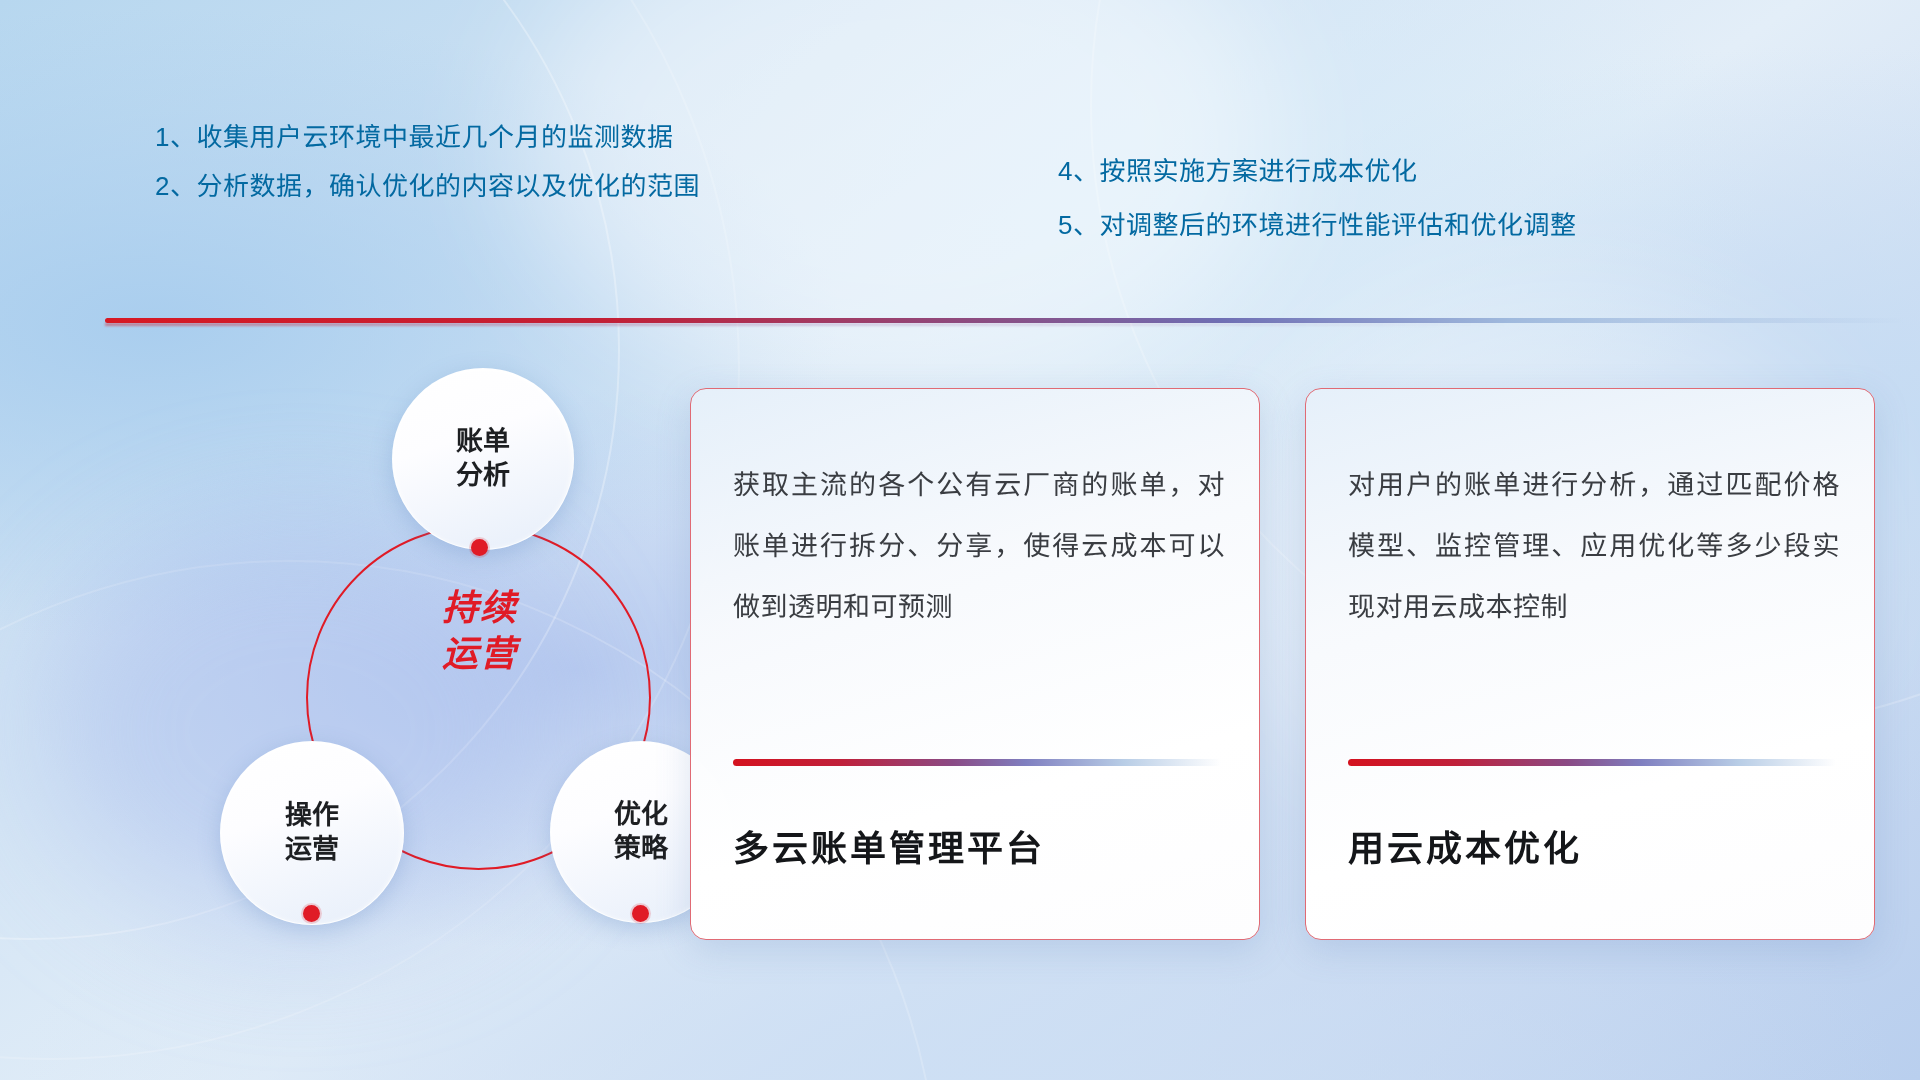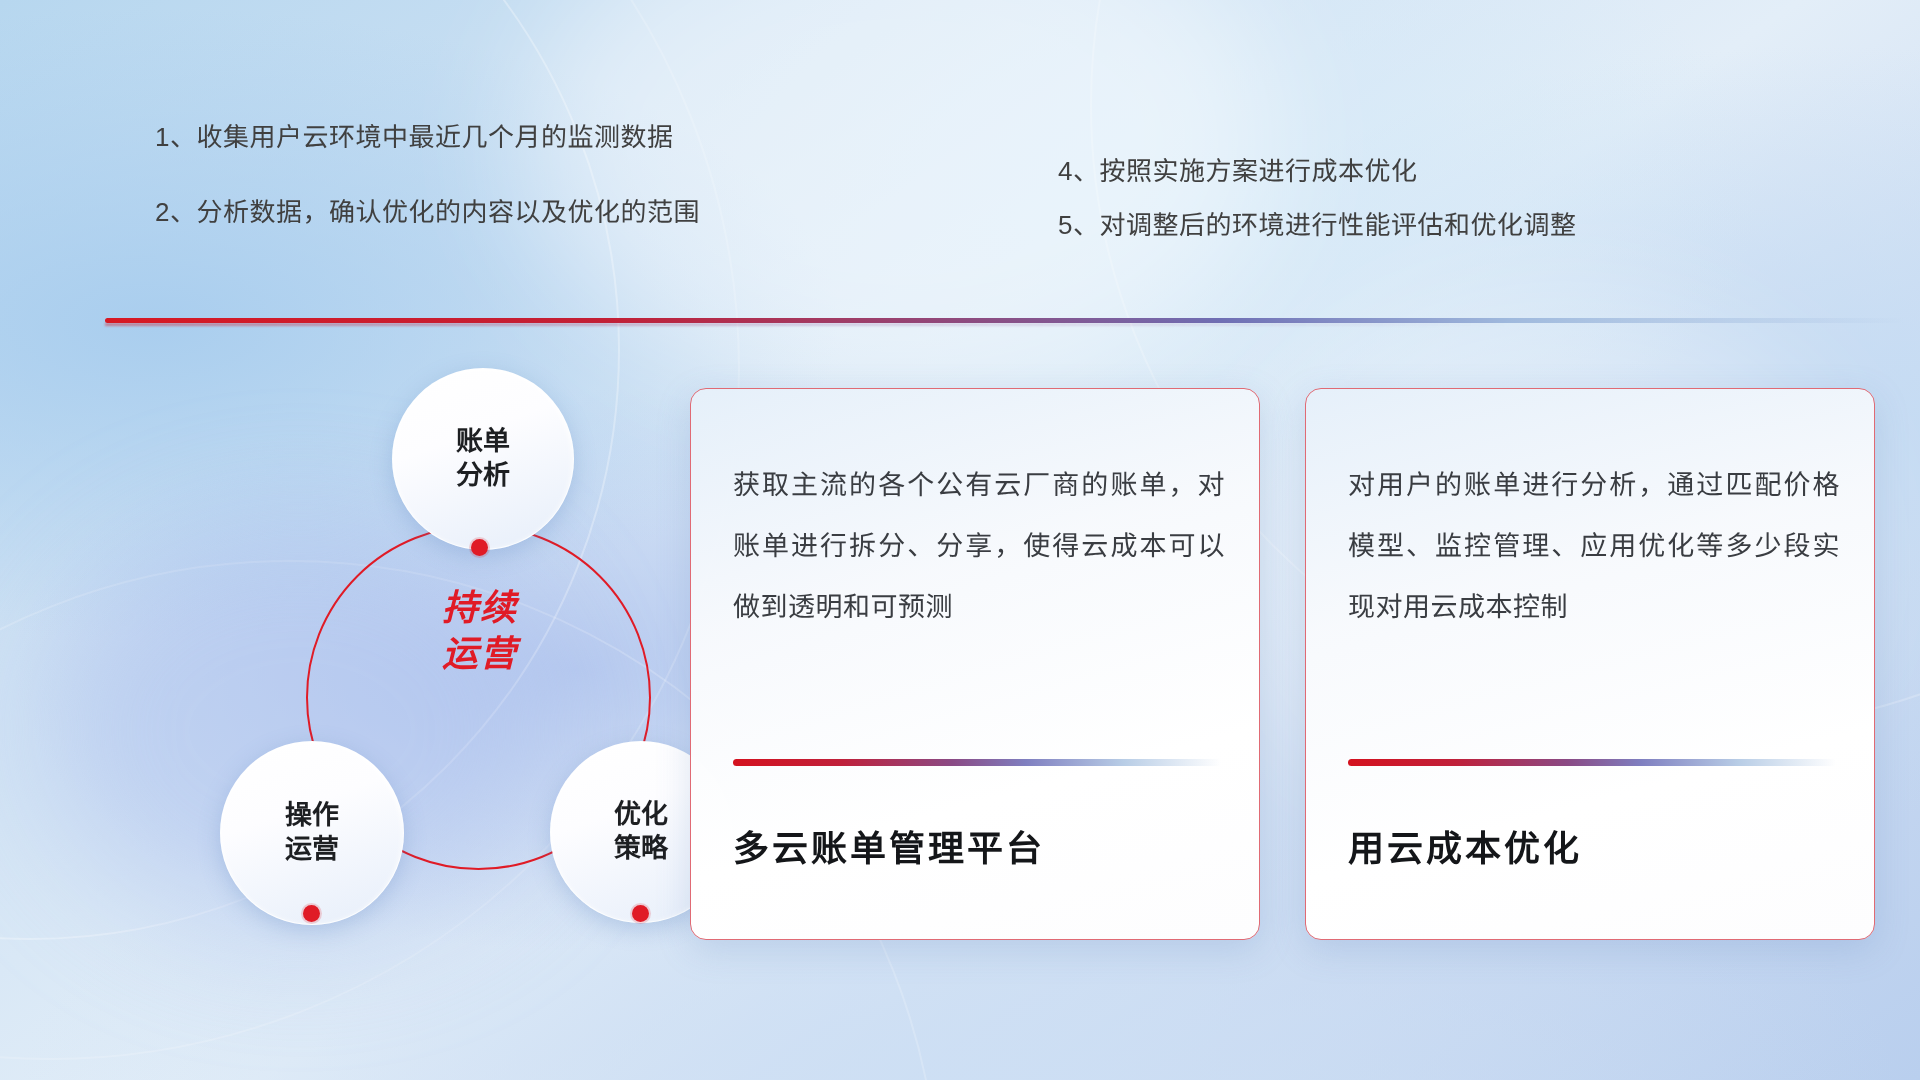--- a/index.html
+++ b/index.html
@@ -26,24 +26,24 @@
   .arc1{ left:-560px; top:-240px; width:1180px; height:1180px; }
   .arc2{ left:-640px; top:-320px; width:1380px; height:1380px; border-color:rgba(255,255,255,0.18);}
   .arc3{ right:-420px; top:-520px; width:1250px; height:1250px; border-color:rgba(255,255,255,0.22);}
   .arc4{ left:-360px; bottom:-780px; width:1300px; height:1300px; border-color:rgba(255,255,255,0.20);}
   .glow{ position:absolute; border-radius:50%; filter:blur(60px); }
   .glow1{ left:520px; top:-120px; width:760px; height:520px; background:rgba(255,255,255,0.45); }
   .glow2{ left:40px;  top:520px;  width:520px; height:420px; background:rgba(171,191,238,0.45); }
   .glow3{ right:60px; top:300px;  width:620px; height:520px; background:rgba(255,255,255,0.32); }
 
   
-  .bullets{ position:absolute; color:#404040; font-size:26px; letter-spacing:.5px; white-space:nowrap; }
+  .bullets{ position:absolute; color:#0369a1; font-size:26px; letter-spacing:.5px; white-space:nowrap; }
   .bullets .line{ line-height:1.0; }
   .col-left{ left:155px; top:124px; }
-  .col-left .line + .line{ margin-top:49px; }
+  .col-left .line + .line{ margin-top:23px; }
   .col-right{ left:1058px; top:158px; }
   .col-right .line + .line{ margin-top:28px; }
 
   
   .divider{
     position:absolute; left:105px; top:318px; width:1800px; height:5px;
     border-radius:3px;
     background:linear-gradient(90deg,#d71924 0%,#c31f35 28%,#8d4b7f 48%,#6f6fb4 62%,#9fb9dd 78%,rgba(200,220,240,0) 100%);
   }
   .divider::after{

